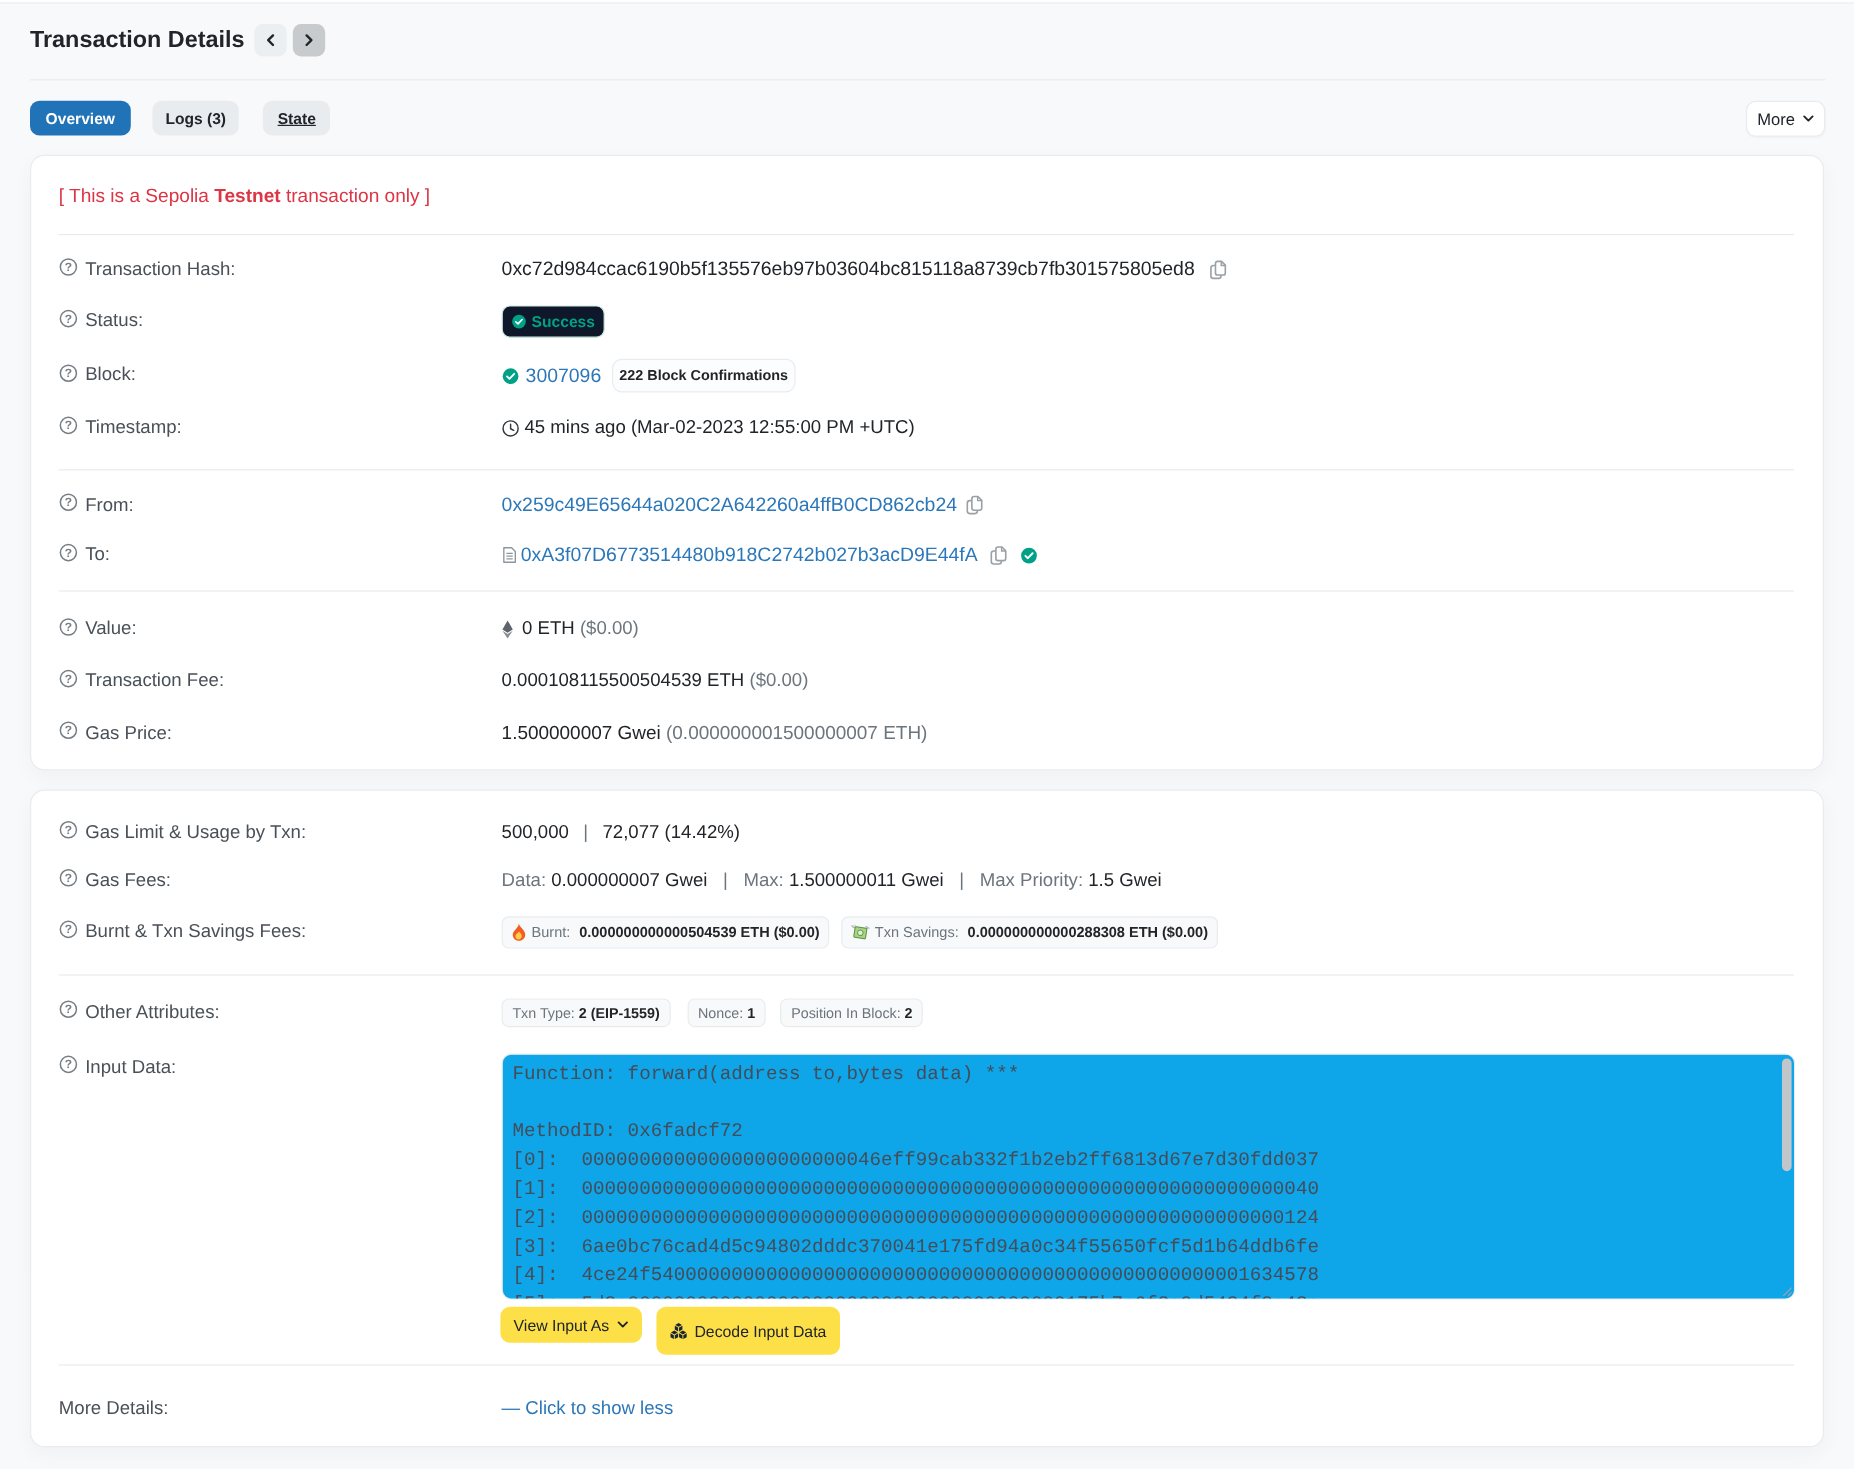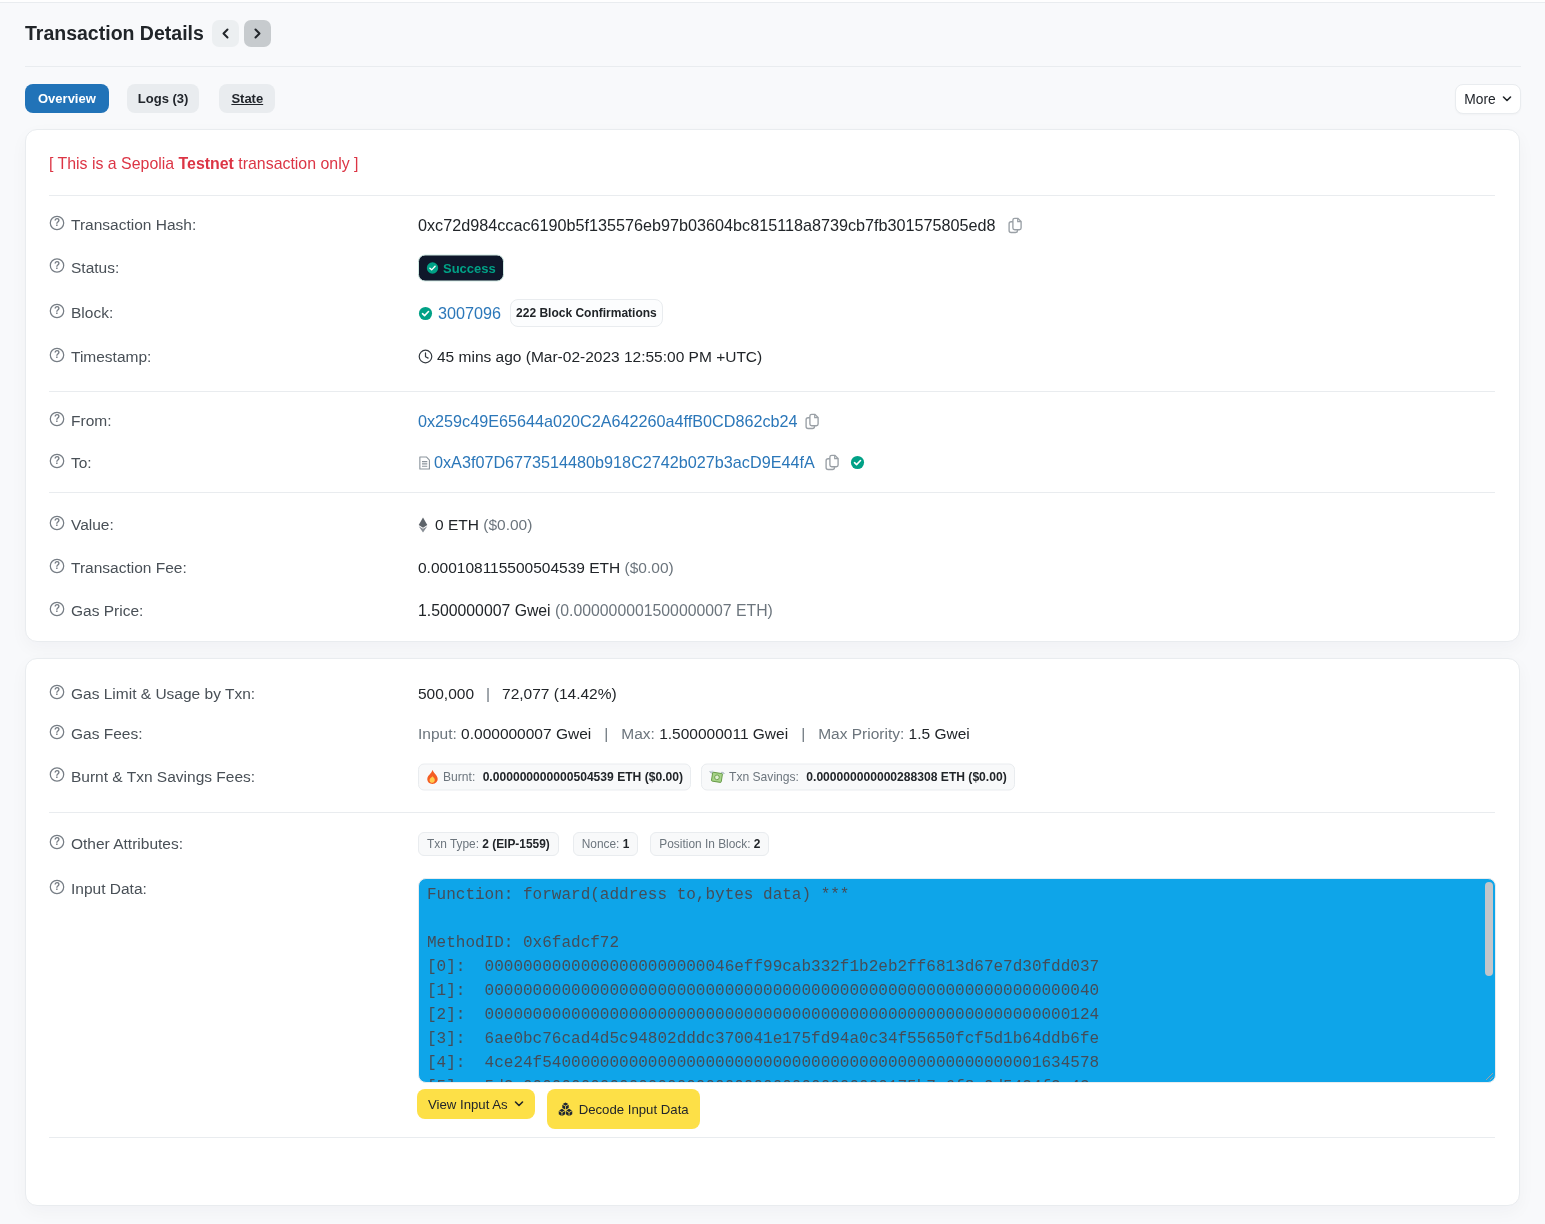--- a/index.html
+++ b/index.html
@@ -199,21 +199,21 @@
               <text x="8" y="11.4" font-size="10" text-anchor="middle" fill="#767d85" font-weight="bold" stroke="none">?</text>
             </svg></span>Gas Limit &amp; Usage by Txn:</div>
       <div class="val">500,000<span class="gray" style="margin:0 12px;">|</span>72,077 (14.42%)</div>
     </div>
 
     <div class="row cy" style="top:75px;">
       <div class="lbl"><span class="qi"><svg class="q" width="16" height="16" viewBox="0 0 16 16">
               <circle cx="8" cy="8" r="6.7" fill="none" stroke="#767d85" stroke-width="1.25"></circle>
               <text x="8" y="11.4" font-size="10" text-anchor="middle" fill="#767d85" font-weight="bold" stroke="none">?</text>
             </svg></span>Gas Fees:</div>
-      <div class="val"><span class="gray">Input:</span>&nbsp;0.000000007 Gwei<span class="gray" style="margin:0 13px;">|</span><span class="gray">Max:</span>&nbsp;1.500000011 Gwei<span class="gray" style="margin:0 13px;">|</span><span class="gray">Max Priority:</span>&nbsp;1.5 Gwei</div>
+      <div class="val"><span class="gray">Data:</span>&nbsp;0.000000007 Gwei<span class="gray" style="margin:0 13px;">|</span><span class="gray">Max:</span>&nbsp;1.500000011 Gwei<span class="gray" style="margin:0 13px;">|</span><span class="gray">Max Priority:</span>&nbsp;1.5 Gwei</div>
     </div>
 
     <div class="row cy" style="top:117.5px;">
       <div class="lbl"><span class="qi"><svg class="q" width="16" height="16" viewBox="0 0 16 16">
               <circle cx="8" cy="8" r="6.7" fill="none" stroke="#767d85" stroke-width="1.25"></circle>
               <text x="8" y="11.4" font-size="10" text-anchor="middle" fill="#767d85" font-weight="bold" stroke="none">?</text>
             </svg></span>Burnt &amp; Txn Savings Fees:</div>
       <div class="val">
         <span class="badge" style="height:27px; padding:0 7px; gap:4px; font-size:12.1px;">
           <svg width="13" height="15" viewBox="0 0 14 16">
@@ -283,15 +283,21 @@
             <path d="M8 0.5 L11 2.2 L8 3.9 L5 2.2 Z M4.6 2.9 L7.6 4.6 L7.6 8 L4.6 6.3 Z M11.4 2.9 L11.4 6.3 L8.4 8 L8.4 4.6 Z"></path>
             <path d="M4.2 7.3 L7.2 9 L4.2 10.7 L1.2 9 Z M0.8 9.7 L3.8 11.4 L3.8 14.8 L0.8 13.1 Z M7.6 9.7 L7.6 13.1 L4.6 14.8 L4.6 11.4 Z"></path>
             <path d="M11.8 7.3 L14.8 9 L11.8 10.7 L8.8 9 Z M8.4 9.7 L11.4 11.4 L11.4 14.8 L8.4 13.1 Z M15.2 9.7 L15.2 13.1 L12.2 14.8 L12.2 11.4 Z"></path>
           </svg>
         Decode Input Data
       </div>
     </div>
 
     <div class="hr" style="top:477.5px;"></div>
 
+    <div class="row cy" style="top:514.5px;">
+      <div class="lbl" style="color:#495057;">More Details:</div>
+      <div class="val">
+          <span class="link" style="font-size:15.5px;">— Click to show less</span>
+        </div>
+    </div>
   </div>
 
 </div>
 
 </body></html>

